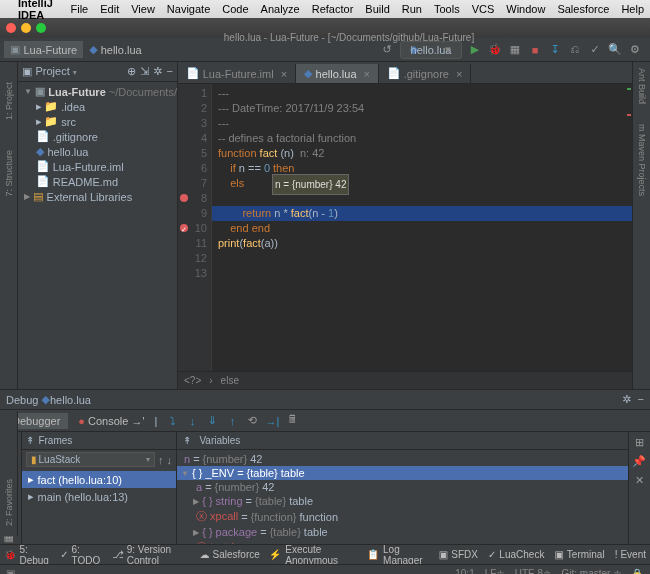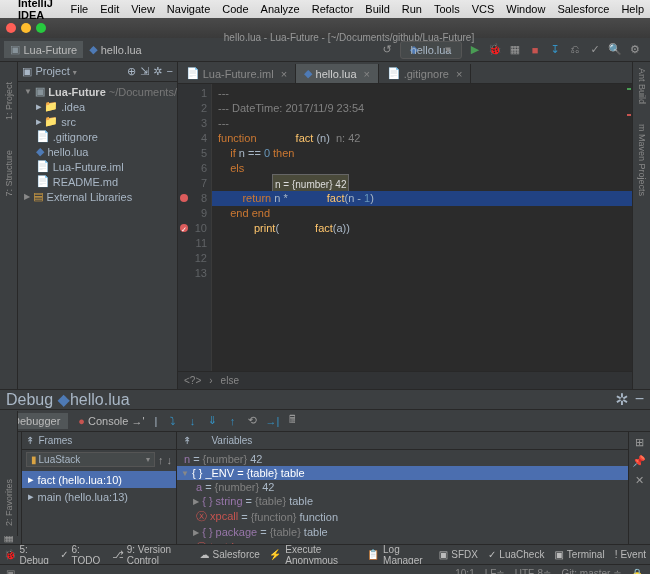--- a/index.html
+++ b/index.html
@@ -40,30 +40,30 @@
 .ed-tab.active { background:#515658; color:#d0d0d0; }
 .code { flex:1; display:flex; font-family:Menlo,monospace; font-size:11px; line-height:15px; position:relative; }
 .gutter { width:34px; background:#313335; color:#606366; text-align:right; padding:2px 4px 2px 0; border-right:1px solid #3a3a3a; }
 .gutter div { height:15px; position:relative; }
 .bp { position:absolute; left:2px; top:3px; width:8px; height:8px; border-radius:50%; background:#db5c5c; }
 .bp.check::after { content:"✓"; position:absolute; font-size:7px; left:1px; top:-2px; color:#fff; }
 .code-body { flex:1; padding:2px 0 2px 6px; position:relative; }
 .code-line { height:15px; white-space:pre; }
 .cmt { color:#808080; }
 .kw { color:#cc7832; }
-.fn { color:#ffc66d;margin-left:36px; }
+.fn { color:#ffc66d; }
 .hl-line { background:#214283; margin-left:-6px; padding-left:6px; position:relative; }
 .hl-line::before { content:""; position:absolute; right:-500px; left:0; top:0; bottom:0; background:#214283; z-index:-1; }
 .tooltip { position:absolute; background:#4a4a3a; border:1px solid #666; padding:2px 2px; font-size:10px; color:#ddd; top:90px; left:60px; }
 .right-gutter { width:18px; background:#3c3f41; border-left:1px solid #282828; display:flex; flex-direction:column; align-items:center; padding-top:6px; gap:20px; font-size:9px; color:#888; }
 .mini { width:6px; position:absolute; right:0; top:0; bottom:0; }
 .mini-mark { position:absolute; right:1px; width:4px; height:2px; }
 .breadcrumb-bar { height:18px; background:#313335; border-top:1px solid #282828; display:flex; align-items:center; padding:0 6px; font-size:10px; color:#888; gap:8px; }
 .debug-panel { border-top:1px solid #282828; background:#3c3f41; }
-.debug-header { height:20px; display:flex; align-items:center; padding:0 6px; font-size:16px; border-bottom:1px solid #282828; }
+.debug-header { height:20px; display:flex; align-items:center; padding:0 6px; font-size:11px; border-bottom:1px solid #282828; }
 .debug-header .icons { margin-left:auto; display:flex; gap:6px; }
 .debug-tabs { height:22px; display:flex; align-items:center; padding:0 4px; gap:2px; border-bottom:1px solid #282828; }
 .dbg-tab { padding:2px 8px; font-size:11px; color:#bbb; }
 .dbg-tab.active { background:#515658; }
 .dbg-icons { display:flex; gap:6px; margin-left:6px; }
 .dbg-icons span { width:14px; height:14px; display:inline-flex; align-items:center; justify-content:center; }
 .debug-body { display:flex; height:112px; }
 .dbg-left { width:22px; background:#3c3f41; border-right:1px solid #282828; display:flex; flex-direction:column; align-items:center; gap:6px; padding-top:4px; }
 .dbg-left span { width:14px; height:14px; font-size:11px; color:#999; }
 .frames { width:155px; border-right:1px solid #282828; display:flex; flex-direction:column; }
@@ -238,20 +238,21 @@
           <div>10<span class="bp check"></span></div>
           <div>11</div>
           <div>12</div>
           <div>13</div>
         </div>
       <div class="code-body" id="code-body">
         <div class="tooltip">n = {number} 42</div>
       <div class="code-line"><span class="cmt">---</span></div>
           <div class="code-line"><span class="cmt">--- DateTime: 2017/11/9 23:54</span></div>
           <div class="code-line"><span class="cmt">---</span></div>
+          <div class="code-line"><span class="cmt">-- defines a factorial function</span></div>
           <div class="code-line"><span class="kw">function</span> <span class="fn">fact</span> (n)  <span class="cmt">n: 42</span></div>
           <div class="code-line">    <span class="kw">if</span> n == <span style="color:#6897bb">0</span> <span class="kw">then</span></div>
           <div class="code-line">    <span class="kw">els</span></div>
           <div class="code-line"></div>
           <div class="code-line hl-line">        <span class="kw">return</span> n * <span class="fn">fact</span>(n - <span style="color:#6897bb">1</span>)</div>
           <div class="code-line">    <span class="kw">end end</span></div>
           <div class="code-line"><span class="fn">print</span>(<span class="fn">fact</span>(a))</div>
         </div>
       <div class="mini">
         <div class="mini-mark" style="top:4px;background:#499c54"></div>
@@ -325,21 +326,21 @@
           </div>
           <div class="frame-row">
             <span>▸</span>
             <span>main (hello.lua:13)</span>
           </div>
         </div>
     </div>
     <div class="vars">
       <div class="vars-hdr">
         <span>↟</span>
-        <span style="margin-left:20px">Variables</span>
+        <span style="margin-left:8px">Variables</span>
       </div>
       <div class="vars-body" id="vars-body">
           <div class="var-row vi0"><span class="tri"></span><span class="vname">n</span> = <span class="vtype">{number}</span> 42</div>
           <div class="var-row vi0 sel"><span class="tri">▼</span><span class="vname">{ } _ENV</span> = <span class="vtype">{table}</span> table</div>
           <div class="var-row vi1"><span class="tri"></span><span class="vname">a</span> = <span class="vtype">{number}</span> 42</div>
           <div class="var-row vi1"><span class="tri">▶</span><span class="vname">{ } string</span> = <span class="vtype">{table}</span> table</div>
           <div class="var-row vi1"><span class="tri"></span><span class="vname" style="color:#c75450">ⓧ xpcall</span> = <span class="vtype">{function}</span> function</div>
           <div class="var-row vi1"><span class="tri">▶</span><span class="vname">{ } package</span> = <span class="vtype">{table}</span> table</div>
           <div class="var-row vi1"><span class="tri"></span><span class="vname" style="color:#c75450">ⓧ tostring</span> = <span class="vtype">{function}</span> function</div>
         </div>

